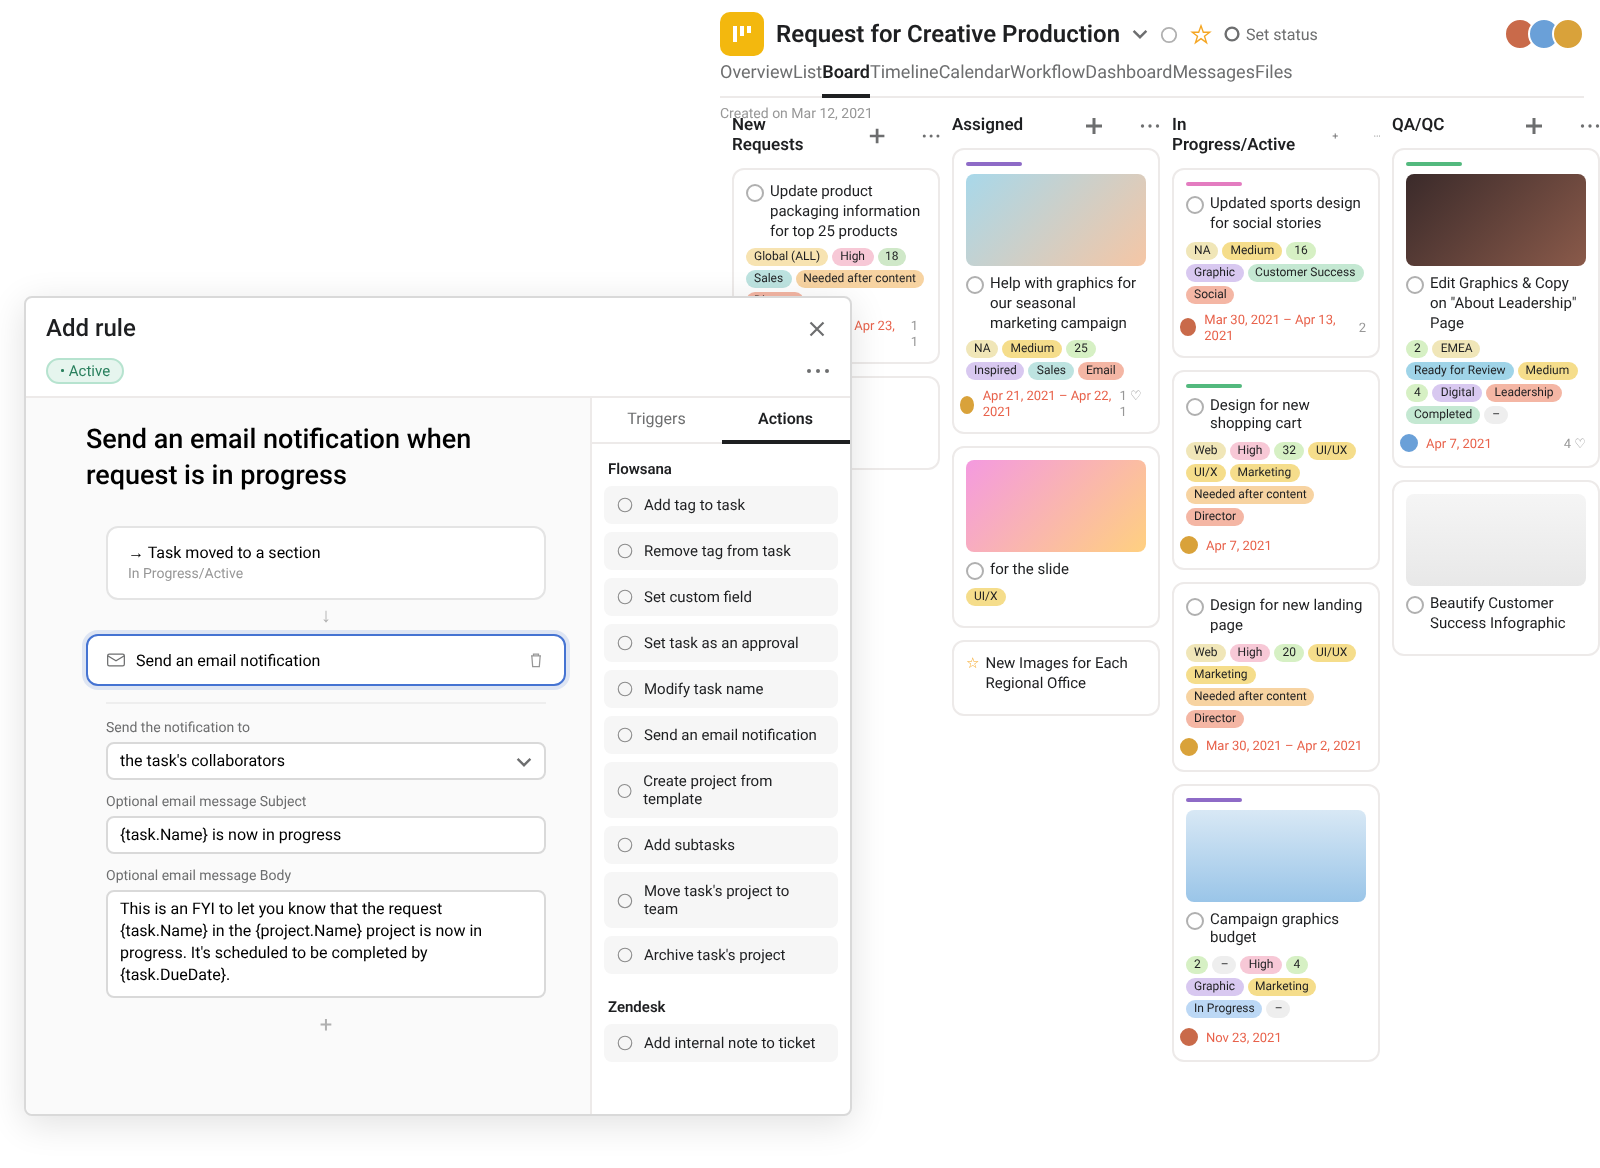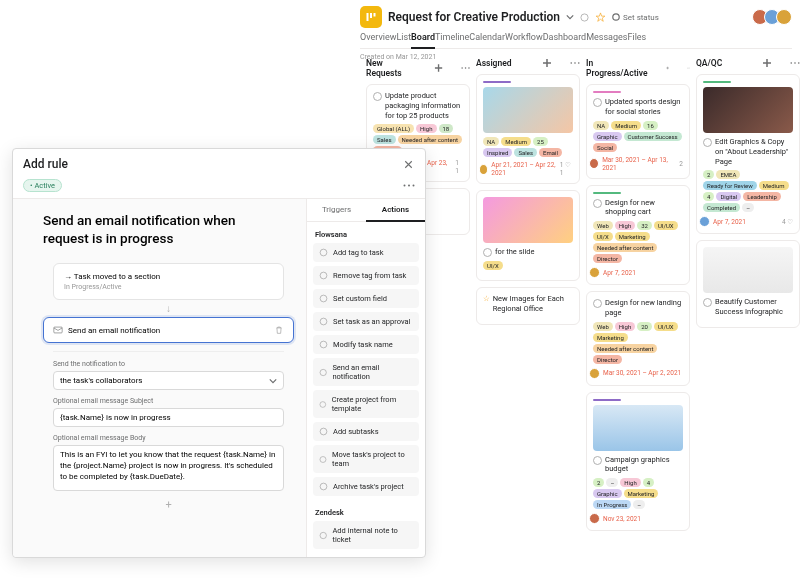--- a/index.html
+++ b/index.html
@@ -52,21 +52,21 @@
   .arrow{text-align:center;color:#b0b0b0;font-size:10px;margin:3px 0}
   .act-box{border:1px solid #4573d2;background:#fff;border-radius:6px;padding:7px 9px;font-size:8px;display:flex;align-items:center;gap:5px;box-shadow:0 0 0 2px rgba(69,115,210,.15)}
   .act-box svg{width:10px;height:10px;fill:#6d6e6f}
   .trash{margin-left:auto}
   .frm{border-top:1px solid #eee;margin:8px 10px 0;padding-top:8px}
   .lbl{font-size:7px;color:#6d6e6f;margin-bottom:3px}
   .inp{width:100%;border:1px solid #d9d9d9;background:#fff;border-radius:4px;padding:4px 6px;font-size:8px;margin-bottom:7px}
   .sel{display:flex;align-items:center;justify-content:space-between}
   .ta{min-height:46px;line-height:1.35}
   .plus-add{text-align:center;color:#b0b0b0;font-size:11px;margin-top:4px}
-  .m-right{width:119px;border-left:1px solid #edeae9;display:flex;flex-direction:column}
+  .m-right{width:130px;border-left:1px solid #edeae9;display:flex;flex-direction:column}
   .tabs{display:flex;font-size:8px;border-bottom:1px solid #edeae9}
   .tabs span{flex:1;text-align:center;padding:6px 0;color:#6d6e6f}
   .tabs .on{color:#1e1f21;font-weight:600;border-bottom:2px solid #1e1f21;margin-bottom:-1px}
   .grp-t{font-size:7.5px;font-weight:600;padding:8px 8px 4px;color:#1e1f21}
   .act-li{margin:0 6px 4px;padding:5px 6px;background:#f6f6f6;border-radius:4px;font-size:7.5px;color:#1e1f21;display:flex;align-items:center;gap:5px}
   .act-li svg{width:9px;height:9px;fill:#8c8c8c}
   .m-ft{border-top:1px solid #edeae9;padding:7px 10px;display:flex;justify-content:flex-end;gap:6px}
   .btn{font-size:9px;padding:5px 11px;border-radius:5px;border:1px solid #d9d9d9;background:#fff;cursor:pointer}
   .btn.pri{background:#4573d2;border-color:#4573d2;color:#fff}
 </style>
@@ -172,20 +172,24 @@
           </svg>
           <svg class="dots" viewBox="0 0 24 6">
             <circle cx="3" cy="3" r="2"></circle>
             <circle cx="12" cy="3" r="2"></circle>
             <circle cx="21" cy="3" r="2"></circle>
           </svg>
         </div>
         <div class="card">
           <div class="sep" style="background:#8e6bc7;width:28px"></div>
           <div class="card-img" style="background:linear-gradient(135deg,#a8d8ea,#f5c6a5)"></div>
+          <div class="card-title">
+            <span class="chk"></span>
+            <span>Help with graphics for our seasonal marketing campaign</span>
+          </div>
           <div class="tags">
             <span class="tag" style="background:#f0e6b8">NA</span>
             <span class="tag" style="background:#f5dd8b">Medium</span>
             <span class="tag" style="background:#d6f0c4">25</span>
             <span class="tag" style="background:#d8c8f0">Inspired</span>
             <span class="tag" style="background:#bde3e0">Sales</span>
             <span class="tag" style="background:#f4b6a4">Email</span>
           </div>
           <div class="card-ft">
             <div class="av" style="background:#d9a23a"></div>

